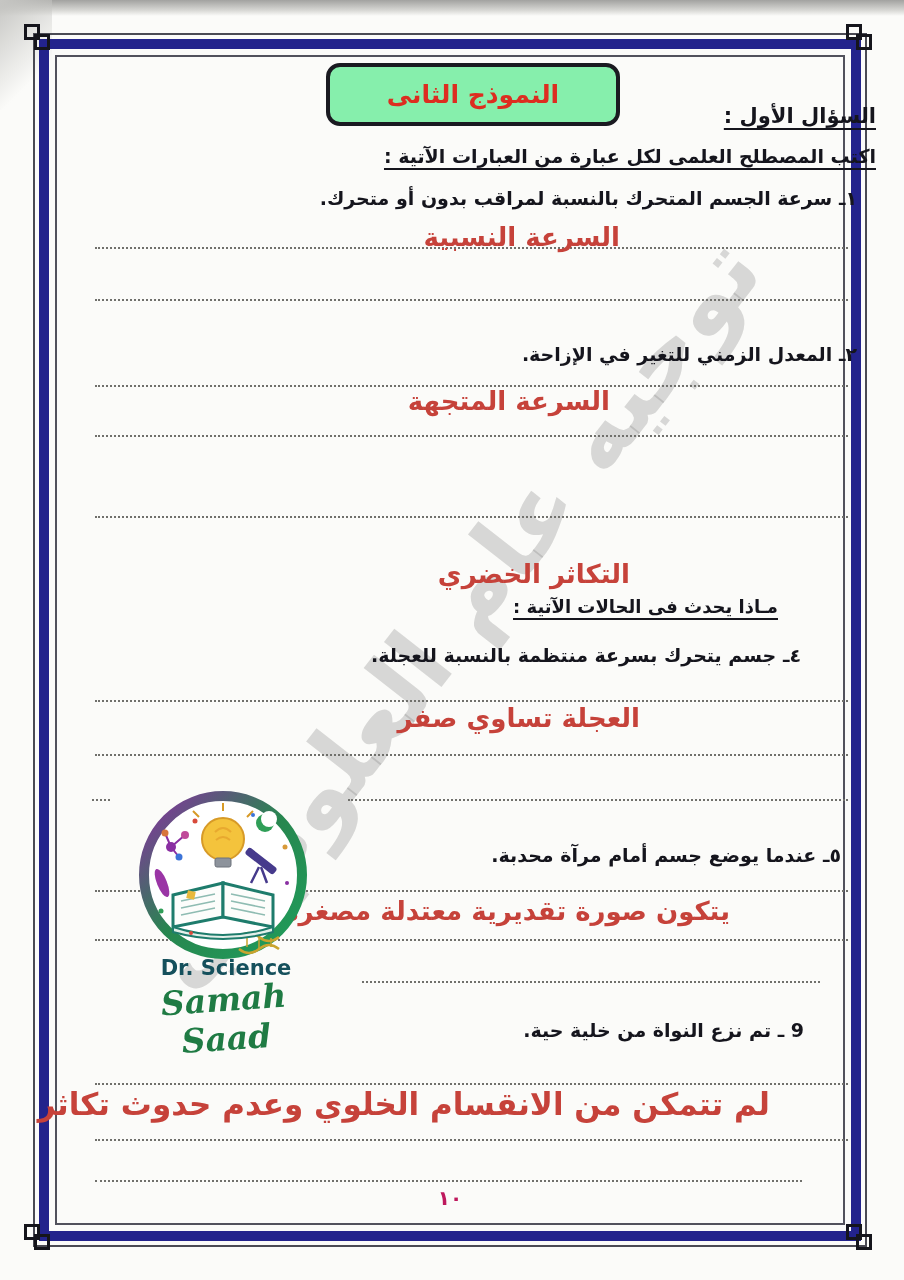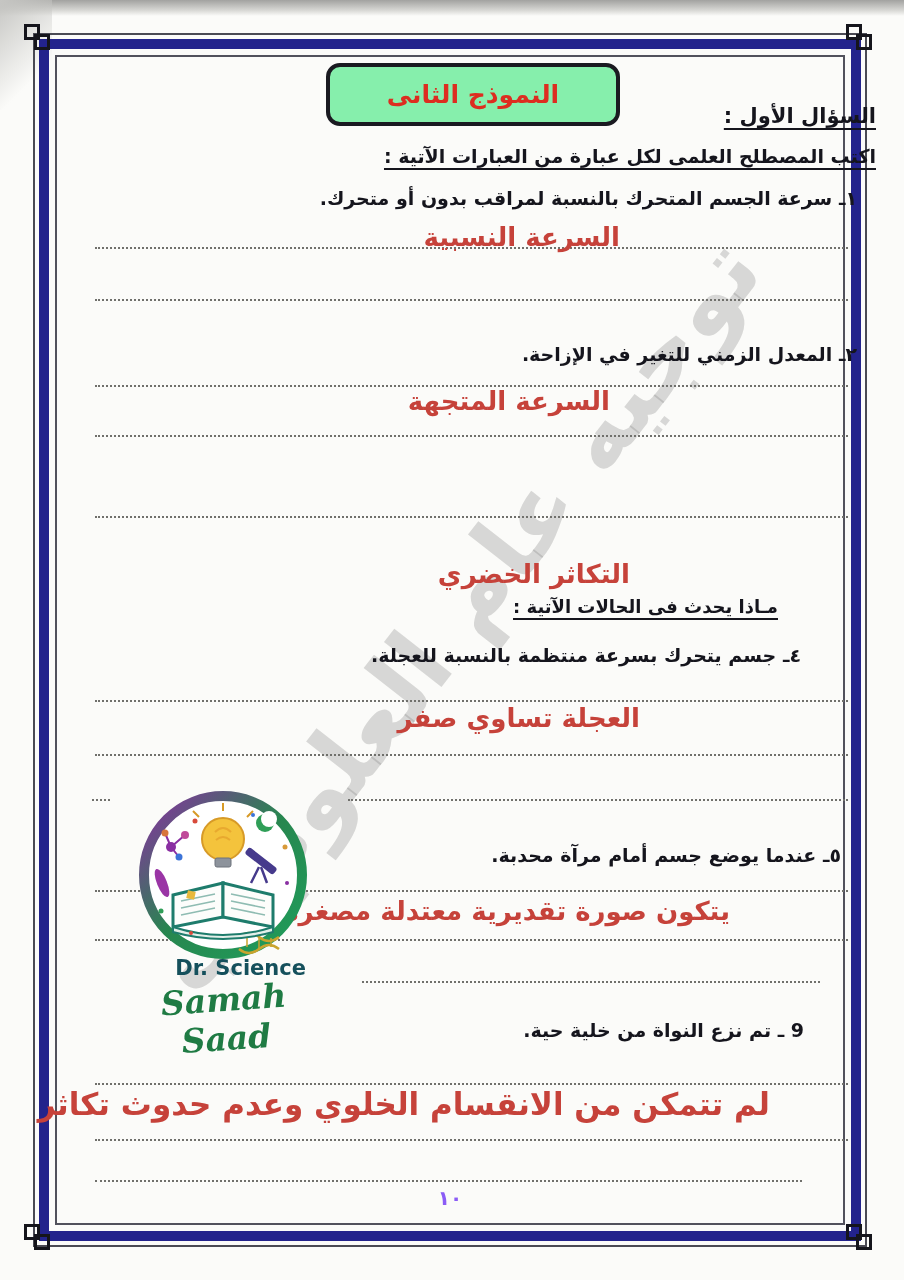--- a/index.html
+++ b/index.html
@@ -25,27 +25,27 @@
         border-radius:14px;background:#86efac;display:flex;align-items:center;justify-content:center;z-index:3;}
   .title-text{color:#dd2d20;font-weight:bold;font-size:25px;}
   .q{position:absolute;font-weight:bold;color:#15151d;font-size:19px;direction:rtl;
         white-space:nowrap;z-index:3;}
   .underlined{text-decoration:underline;text-decoration-thickness:2px;text-underline-offset:5px;}
   .sec-head{font-size:21px;}
   .ans{position:absolute;color:#c6423a;font-size:26px;font-weight:bold;direction:rtl;
         white-space:nowrap;z-index:3;text-align:right;}
   .dotline{position:absolute;height:0;border-top:2px dotted #70706c;z-index:2;}
   .logo-svg{position:absolute;left:135px;top:787px;width:176px;height:176px;z-index:4;}
-  .brand{position:absolute;left:146px;top:956px;width:160px;text-align:right;color:#15505c;
+  .brand{position:absolute;left:146px;top:956px;width:160px;text-align:center;color:#15505c;
         font-weight:bold;font-size:21px;z-index:4;}
   .signame{position:absolute;left:118px;top:980px;width:214px;text-align:center;color:#1f7b44;
         font-size:33px;font-style:italic;font-weight:bold;font-family:"DejaVu Serif",serif;
         transform:rotate(-4deg);z-index:4;}
   .pagenum{position:absolute;left:415px;top:1186px;width:70px;text-align:center;
-        font-size:20px;font-weight:bold;color:#8b5cf6;z-index:3;}
+        font-size:20px;font-weight:bold;color:#be185d;z-index:3;}
 </style>
 </head>
 <body>
 
 <div class="page">
 
   <div class="scan-strip"></div>
   <div class="scan-corner"></div>
 
   <div class="watermark">توجيه عام العلوم ب</div>

